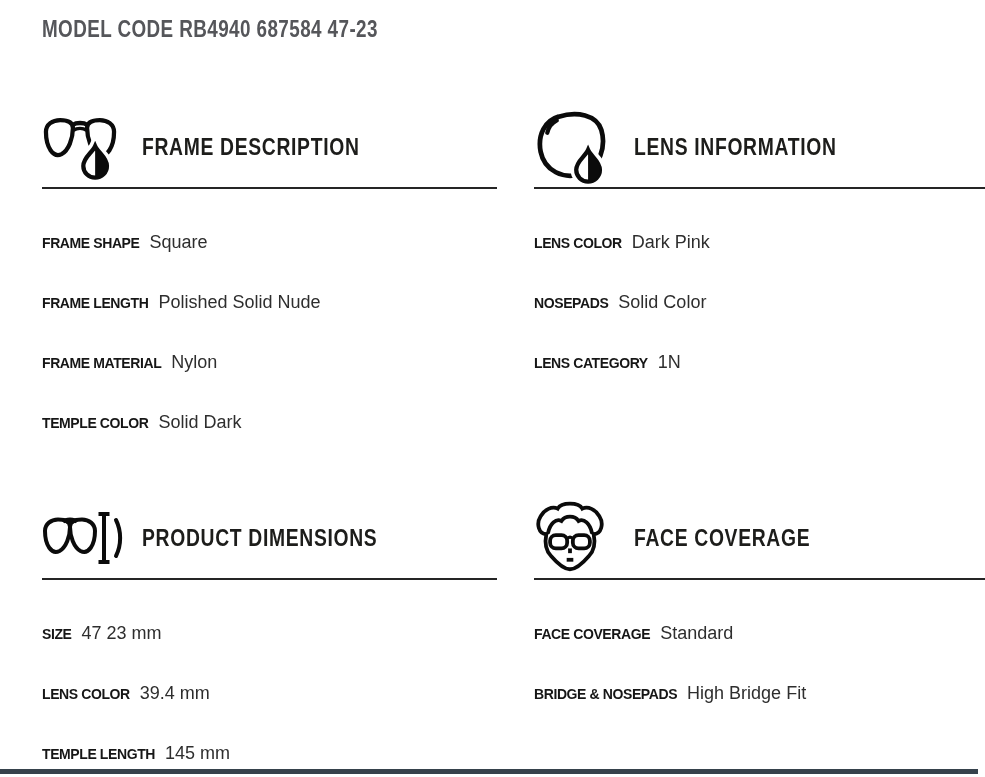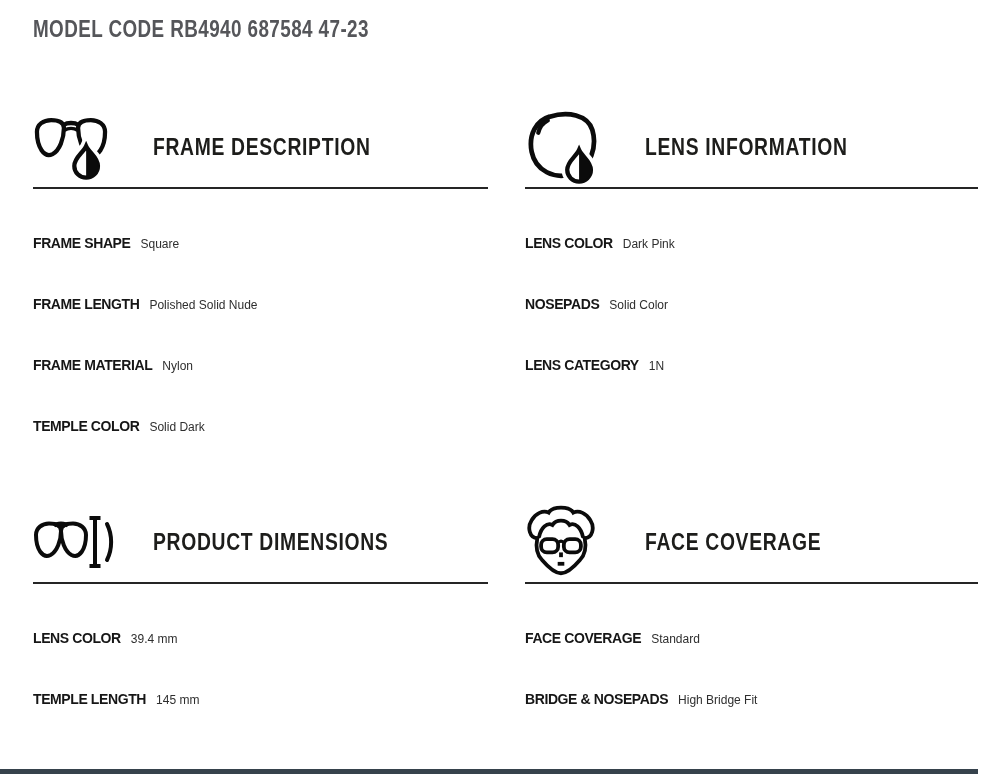--- a/index.html
+++ b/index.html
@@ -4,21 +4,21 @@
 <style>
   html, body { margin: 0; padding: 0; }
   body {
     width: 985px; height: 777px;
     background: #ffffff;
     font-family: "Liberation Sans", sans-serif;
     color: #1d1d1b;
     overflow: hidden;
     position: relative;
   }
-  .page { padding: 16px 0 0 33px; position: relative; height: 761px; box-sizing: border-box; }
+  .page { padding: 16px 0 0 33px; position: relative; height: 761px; box-sizing: border-box; margin-left: 9px; }
 
   .model-code {
     margin: 0;
     font-size: 23px;
     font-weight: 700;
     letter-spacing: 0.5px;
     color: #55565a;
     display: inline-block;
     transform: scaleX(0.82);
     transform-origin: 0 50%;
@@ -29,21 +29,21 @@
     display: grid;
     grid-template-columns: 455px 453px;
     column-gap: 37px;
   }
 
   section { min-width: 0; }
 
   .sec-header {
     display: flex;
     align-items: center;
-    gap: 36px;
+    gap: 16px;
     height: 80px;
     margin-top: 64px;
     border-bottom: 2px solid #252525;
   }
   .sec-header h2 {
     margin: 0;
     font-size: 23px;
     font-weight: 700;
     letter-spacing: 0.8px;
     color: #1d1d1b;
@@ -61,21 +61,21 @@
     white-space: nowrap;
   }
   .row:first-child { margin-top: 43px; }
   .lbl {
     font-weight: 700;
     font-size: 14px;
     letter-spacing: -0.4px;
     color: #161616;
   }
   .val {
-    font-size: 12px;
+    font-size: 18px;
     color: #2e2e2e;
     margin-left: 10px;
   }
 
   .bottom-bar {
     position: absolute;
     left: 0; bottom: 3px;
     width: 978px; height: 5px;
     background: #36424c;
   }
@@ -154,20 +154,23 @@
             <path d="M53 25 C53 18 47 13.5 40 13.5 C33 13.5 28 15.5 28 21 C28 30.5 32 41.5 38.5 45 C46.5 49 53 39 53 25 Z" stroke="#0b0b0b" stroke-width="4"></path>
             <path d="M21 16 C24 12.5 32 12.5 35 16" stroke="#0b0b0b" stroke-width="4"></path>
             <path d="M62 8 V56" stroke="#0b0b0b" stroke-width="4"></path>
             <path d="M56.5 8 H67.5 M56.5 56 H67.5" stroke="#0b0b0b" stroke-width="4"></path>
             <path d="M74 14 C79.5 25 79.5 39 74 50" stroke="#0b0b0b" stroke-width="4" stroke-linecap="round"></path>
           </svg>
         </span>
         <h2>PRODUCT DIMENSIONS</h2>
       </div>
       <div class="rows">
+        <div class="row">
+          <span class="lbl">SIZE</span><span class="val">47 23 mm</span>
+        </div>
         <div class="row">
           <span class="lbl">LENS COLOR</span><span class="val">39.4 mm</span>
         </div>
         <div class="row">
           <span class="lbl">TEMPLE LENGTH</span><span class="val">145 mm</span>
         </div>
       </div>
     </section>
 
     <section>

